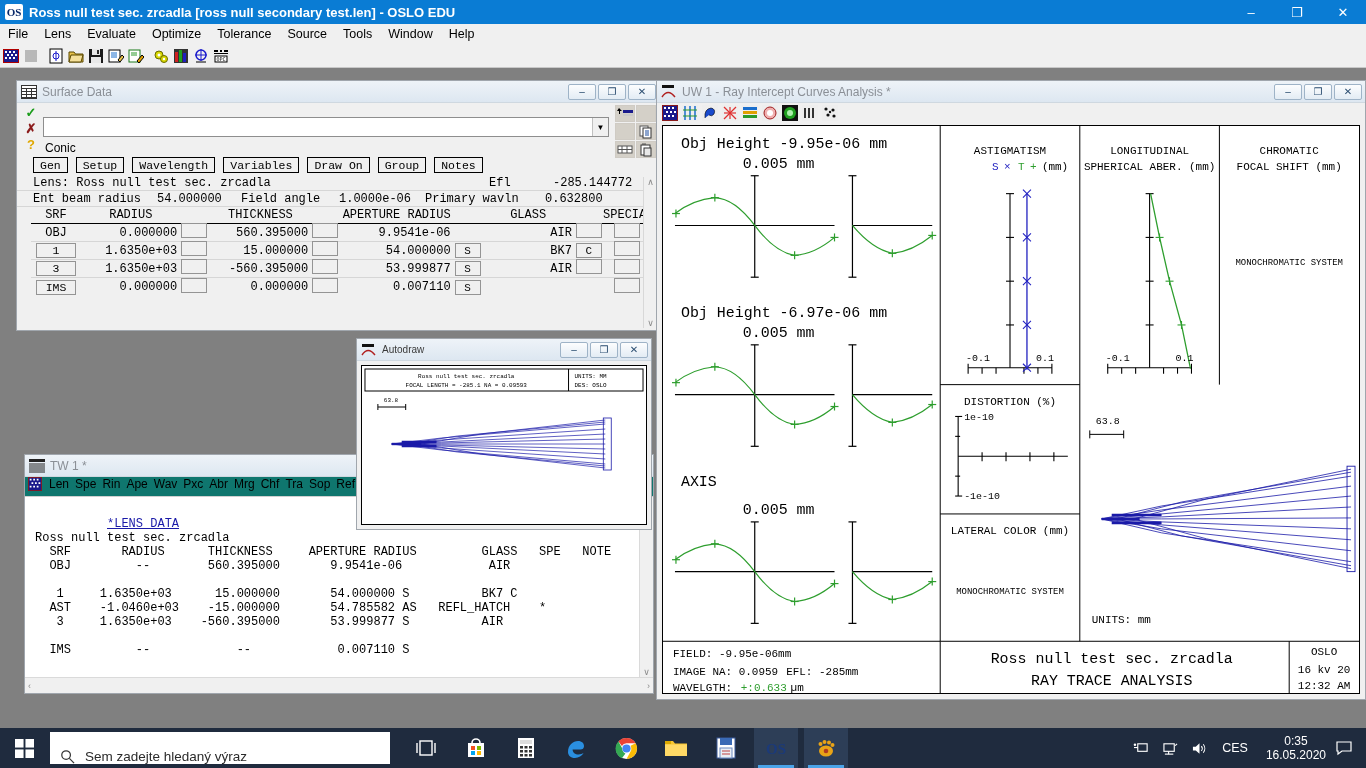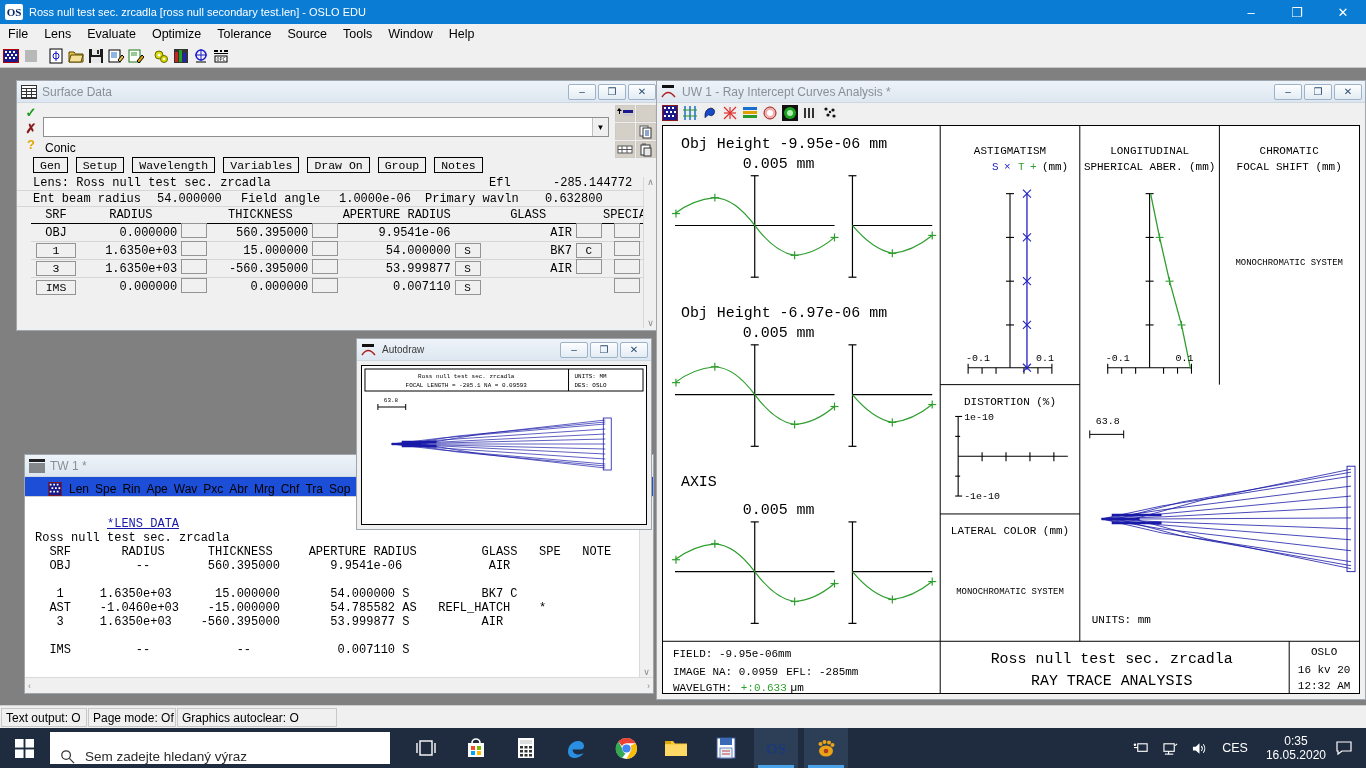--- a/index.html
+++ b/index.html
@@ -24,21 +24,21 @@
     background: #0a7cd4;
     display: flex; align-items: center;
     color: #ffffff;
   }
   .titlebar .app-icon {
     width: 18px; height: 16px; margin-left: 5px; margin-right: 6px;
     background: #ffffff; color: #0a2a6b;
     font-size: 11px; font-weight: bold; line-height: 16px; text-align: center;
     border-radius: 2px; font-family: "Liberation Serif", serif;
   }
-  .titlebar .title-text { font-size: 11px; white-space: nowrap; }
+  .titlebar .title-text { font-size: 13px; white-space: nowrap; font-weight: bold; }
   .titlebar .winbtns { margin-left: auto; display: flex; height: 24px; }
   .titlebar .winbtn {
     width: 46px; height: 24px; display: flex; align-items: center; justify-content: center;
     font-size: 13px; color: #fff;
   }
 
   
   .menubar {
     position: absolute; left: 0; top: 24px; width: 1366px; height: 20px;
     background: #f0f0f0;
@@ -161,22 +161,22 @@
     position: absolute; right: 2px; top: 74px; width: 14px; bottom: 2px;
     background: #f0f0f0; border-left: 1px solid #d8d8d8;
     display: flex; flex-direction: column; justify-content: space-between; align-items: center;
   }
   .sd-vscroll span { font-size: 9px; color: #8a8a8a; }
 
   
   #twwin { left: 24px; top: 386px; width: 630px; height: 240px; }
   .tw-body { width: 100%; height: calc(100% - 22px); background: #ffffff; position: relative; }
   .tw-tabs {
-    height: 20px; display: flex; align-items: flex-end; background: #1d4ed8;
-    border-bottom: 1px solid #d0d0d0; overflow: hidden; padding-left: 20px;
+    height: 20px; display: flex; align-items: flex-start; background: #0f766e;
+    border-bottom: 1px solid #d0d0d0; overflow: hidden;
   }
   .tw-tabicon { width: 14px; height: 14px; margin: 0 4px 0 3px; }
   .tw-tab { font-size: 12px; padding: 0 3px; color: #000; }
   .tw-text {
     font-family: "Liberation Mono", monospace; font-size: 12px; white-space: pre;
     padding: 6px 0 0 10px; color: #000; line-height: 14px;
   }
   .tw-text .hdr { color: #1a1aa8; text-decoration: underline; }
   .tw-hscroll {
     position: absolute; left: 0; right: 0; bottom: 0; height: 16px;
@@ -1035,25 +1035,20 @@
             <text x="663" y="532" font-size="11" fill="#000" text-anchor="middle">OSLO</text>
             <text x="663" y="550" font-size="11" fill="#000" text-anchor="middle">16 kv 20</text>
             <text x="663" y="566" font-size="11" fill="#000" text-anchor="middle">12:32 AM</text>
           </svg>
         </div>
       </div>
     </div>
 
   </div>
 
-  <div class="statusbar">
-    <div class="sb" style="width:86px;">Text output: O</div>
-    <div class="sb" style="width:88px;">Page mode: Of</div>
-    <div class="sb" style="width:160px;">Graphics autoclear: O</div>
-  </div>
 
   <div class="taskbar">
     <div class="startbtn">
       <svg width="19" height="19" viewBox="0 0 20 20">
         <rect x="0" y="0" width="9" height="9" fill="#fff"></rect>
           <rect x="11" y="0" width="9" height="9" fill="#fff"></rect>
         <rect x="0" y="11" width="9" height="9" fill="#fff"></rect>
           <rect x="11" y="11" width="9" height="9" fill="#fff"></rect>
       </svg>
     </div>

